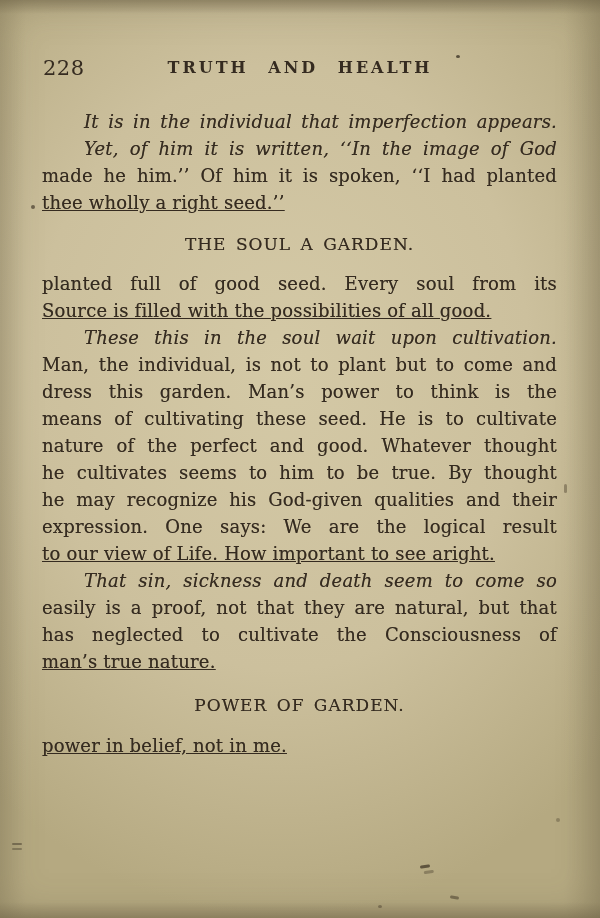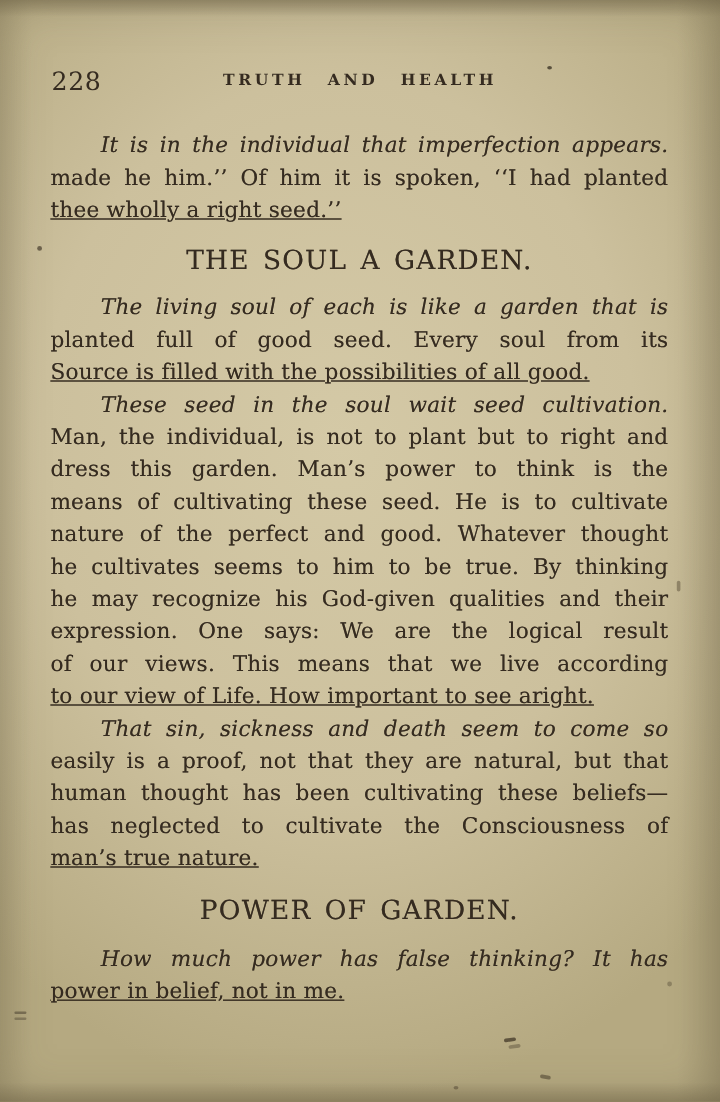--- a/index.html
+++ b/index.html
@@ -31,21 +31,21 @@
   .pagenum {
     position: absolute;
     left: 43px;
     top: 0;
     font-size: 21px;
     letter-spacing: 0.5px;
   }
   .runtitle {
     display: block;
     text-align: center;
-    font-size: 13px;
+    font-size: 16px;
     letter-spacing: 3px;
     word-spacing: 11px;
     font-weight: bold;
     font-stretch: normal;
   }
   .textblock {
     margin: 28px 43px 0 42px; 
     font-size: 18px;
     line-height: 27px;
     letter-spacing: 0.2px;
@@ -54,21 +54,21 @@
   .textblock p { margin: 0; }
   .jl { text-align: justify; text-align-last: justify; }
   .ln { text-align: left; text-decoration: underline; }
   .ind { text-indent: 42px; font-style: italic; }
   .epigraph {
     font-style: italic;
     margin-top: 7px !important;
   }
   .heading {
     text-align: center;
-    font-size: 22px;
+    font-size: 17px;
     letter-spacing: 1px;
     word-spacing: 3px;
     margin: 15px 0 12px 0 !important;
   }
   .heading2 { margin: 17px 0 13px 0 !important; }
   
   .speck {
     position: absolute;
     background: rgba(60,52,38,0.8);
     border-radius: 50%;
@@ -89,50 +89,47 @@
 
   <div class="header">
     <span class="pagenum">228</span>
     <span class="runtitle">TRUTH AND HEALTH</span>
   </div>
 
   <div class="textblock">
 
     <p class="jl ind">It is in the individual that imperfection appears.</p>
 
+    <p class="jl ind">Yet, of him it is written, ‘‘In the image of God</p>
     <p class="jl">made he him.’’  Of him it is spoken, ‘‘I had planted</p>
     <p class="ln">thee wholly a right seed.’’</p>
 
 
     <p class="heading">THE SOUL A GARDEN.</p>
 
-    <p class="jl ind">The living soul of each is like a garden that is</p>
     <p class="jl">planted full of good seed.  Every soul from its</p>
     <p class="ln">Source is filled with the possibilities of all good.</p>
 
-    <p class="jl ind">These seed in the soul wait seed cultivation.</p>
-    <p class="jl">Man, the individual, is not to plant but to right and</p>
+    <p class="jl ind">These this in the soul wait upon cultivation.</p>
+    <p class="jl">Man, the individual, is not to plant but to come and</p>
     <p class="jl">dress this garden.  Man’s power to think is the</p>
     <p class="jl">means of cultivating these seed.  He is to cultivate</p>
     <p class="jl">nature of the perfect and good.  Whatever thought</p>
-    <p class="jl">he cultivates seems to him to be true.  By thinking</p>
+    <p class="jl">he cultivates seems to him to be true.  By thought</p>
     <p class="jl">he may recognize his God-given qualities and their</p>
     <p class="jl">expression.  One says:  We are the logical result</p>
-    <p class="jl">of our views.  This means that we live according</p>
     <p class="ln">to our view of Life.  How important to see aright.</p>
 
     <p class="jl ind">That sin, sickness and death seem to come so</p>
     <p class="jl">easily is a proof, not that they are natural, but that</p>
-    <p class="jl">human thought has been cultivating these beliefs—</p>
     <p class="jl">has neglected to cultivate the Consciousness of</p>
     <p class="ln">man’s true nature.</p>
 
     <p class="heading heading2">POWER OF GARDEN.</p>
 
-    <p class="jl ind">How much power has false thinking?  It has</p>
     <p class="ln">power in belief, not in me.</p>
 
   </div>
 
   <div class="speck sp1"></div>
   <div class="speck sp2"></div>
   <div class="speck sp3"></div>
   <div class="speck sp4"></div>
   <div class="speck sp5"></div>
   <div class="speck sp6"></div>

